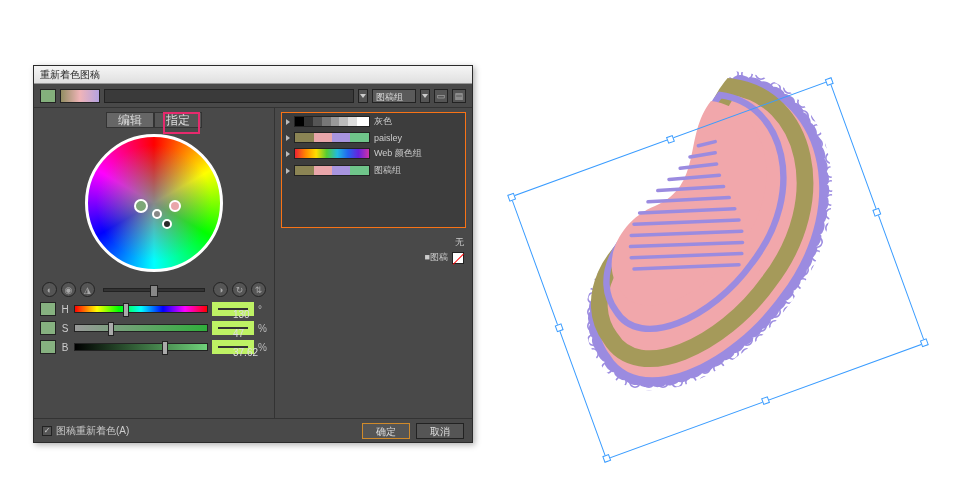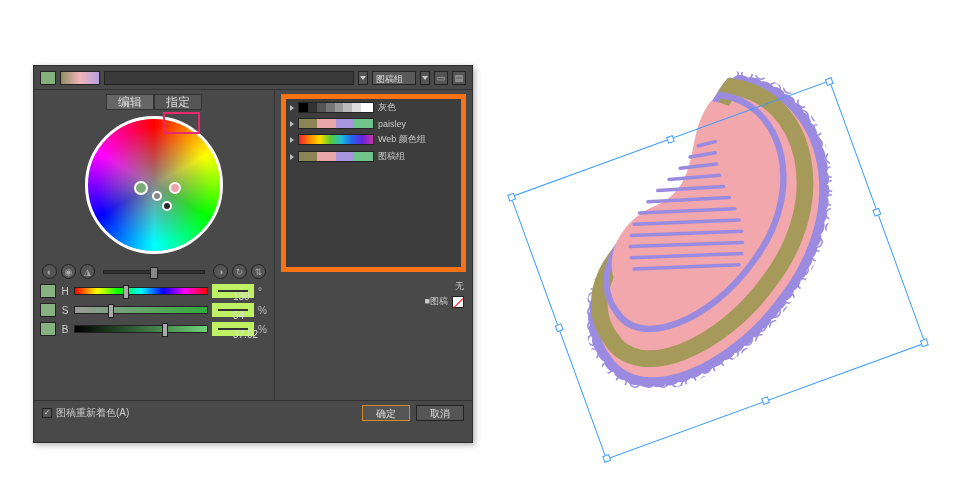--- a/index.html
+++ b/index.html
@@ -89,21 +89,21 @@
   .hsb-row { display:flex; align-items:center; gap:4px; margin-top:5px;}
   .hsb-sw { width:16px;height:14px;border:1px solid #222; }
   .hsb-lbl { width:10px; text-align:center; color:#ccc; }
   .hsb-track { flex:1; height:8px; position:relative; border:1px solid #222; }
   .hsb-knob { position:absolute; top:-3px; width:6px;height:14px;background:#aaa;border:1px solid #222; }
   .hsb-val { width:36px;height:14px;line-height:13px;background:#333;border:6px solid #bef264;padding:0 15px;font-size:10px;color:#ddd;text-align:right;}
   .hsb-unit { width:10px;color:#bbb;}
 
   
   .group-title { font-size:10px; margin-bottom:4px;color:#ddd;}
-  .groups-box { background:#3d3d3d;border:5px solid #f97316; height:178px; }
+  .groups-box { background:#3d3d3d;border:1px solid #f97316; height:116px; }
   .grow { display:flex; align-items:center; gap:4px; padding:2px 4px; }
   .gtri {width:0;height:0;border-top:3px solid transparent;border-bottom:3px solid transparent;border-left:4px solid #bbb;}
   .gstrip { width:76px;height:11px;border:1px solid #222; }
   .gname { font-size:9px;color:#ccc; }
   .none-row { display:flex; justify-content:flex-end; align-items:center; gap:4px; margin-top:8px; padding-right:2px;}
   .none-row span { font-size:9px;color:#ccc;}
   .none-sw { width:12px;height:12px;border:1px solid #222;background:#fff;position:relative;}
   .none-sw:after{content:"";position:absolute;left:0;top:11px;width:15px;border-top:1px solid red;transform:rotate(-45deg);transform-origin:left;}
 
   
@@ -128,20 +128,21 @@
     position:absolute; left:8px; top:105px; width:340px; height:280px;
     border:1px solid #3a9cff; transform: rotate(-20deg); transform-origin: center;
   }
   .bsq { position:absolute; width:7px;height:7px;background:#fff;border:1px solid #3a9cff; transform:translate(-50%,-50%);}
   .art svg { position:absolute; left:0; top:0; }
 </style>
 </head>
 <body>
 
 <div class="panel">
+  <div class="titlebar">重新着色图稿</div>
 
   <div class="toprow">
     <div class="tiny-swatch" style="background:#84b07c"></div>
     <div class="gradient-strip"></div>
     <div class="path-field"></div>
     <div class="drop-btn">
         <div class="tri"></div>
       </div>
     <div class="group-name">图稿组</div>
     <div class="drop-btn">
@@ -188,21 +189,21 @@
             </div>
             <div class="hsb-val">130</div>
             <div class="hsb-unit">°</div>
           </div>
           <div class="hsb-row">
             <div class="hsb-sw" style="background:#86b180"></div>
             <div class="hsb-lbl">S</div>
             <div class="hsb-track" style="background:linear-gradient(90deg,#9a9a9a,#2fae3b)">
               <div class="hsb-knob" style="left:25%"></div>
             </div>
-            <div class="hsb-val">34</div>
+            <div class="hsb-val">47</div>
             <div class="hsb-unit">%</div>
           </div>
           <div class="hsb-row">
             <div class="hsb-sw" style="background:#86b180"></div>
             <div class="hsb-lbl">B</div>
             <div class="hsb-track" style="background:linear-gradient(90deg,#000000,#6fd27a)">
               <div class="hsb-knob" style="left:66%"></div>
             </div>
             <div class="hsb-val">37.62</div>
             <div class="hsb-unit">%</div>

